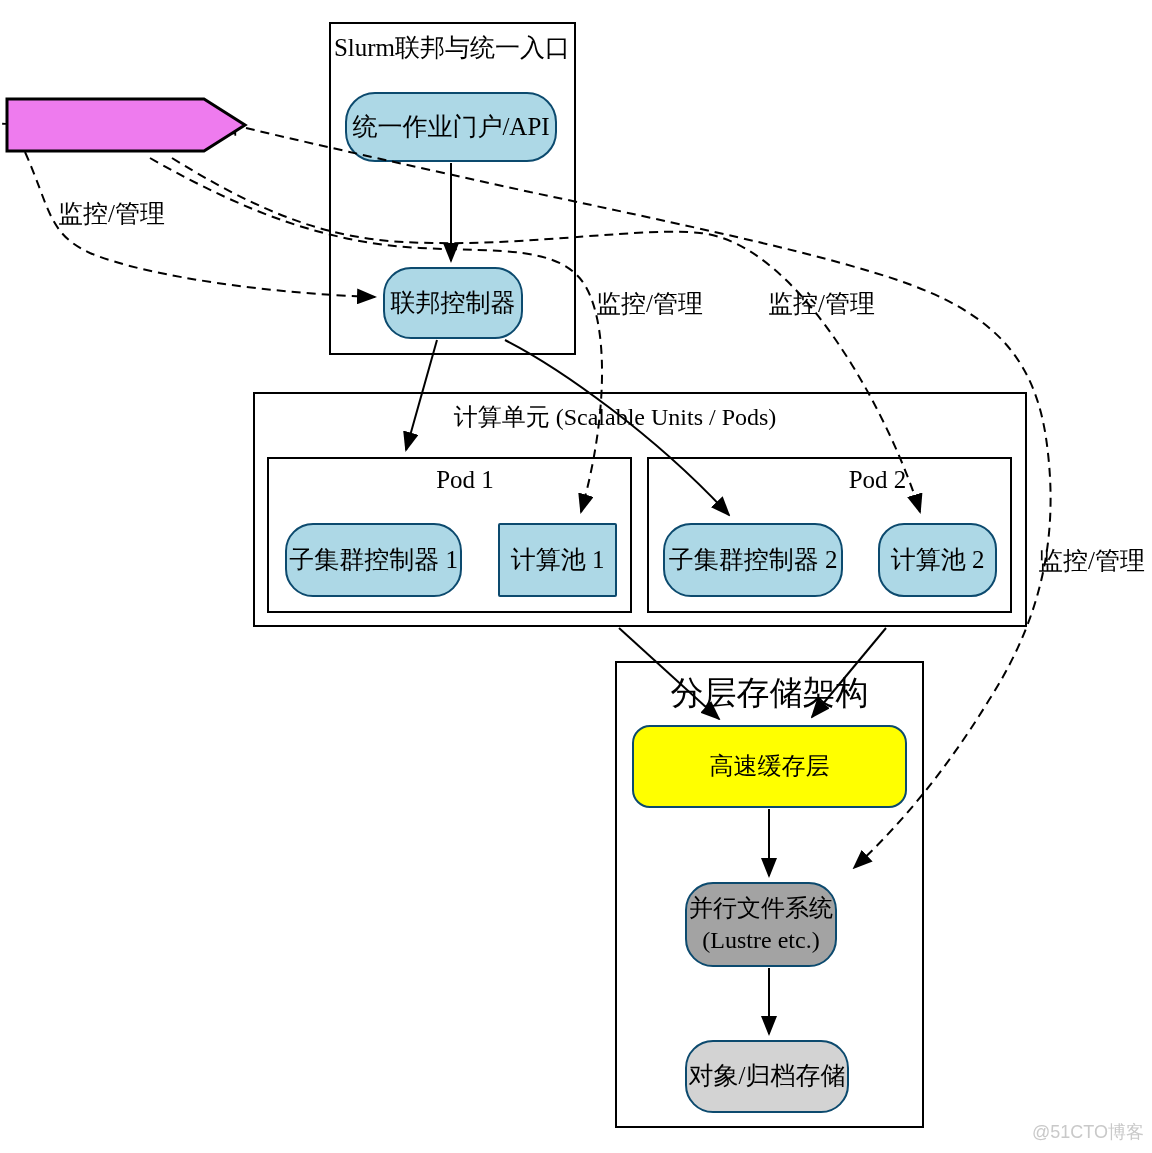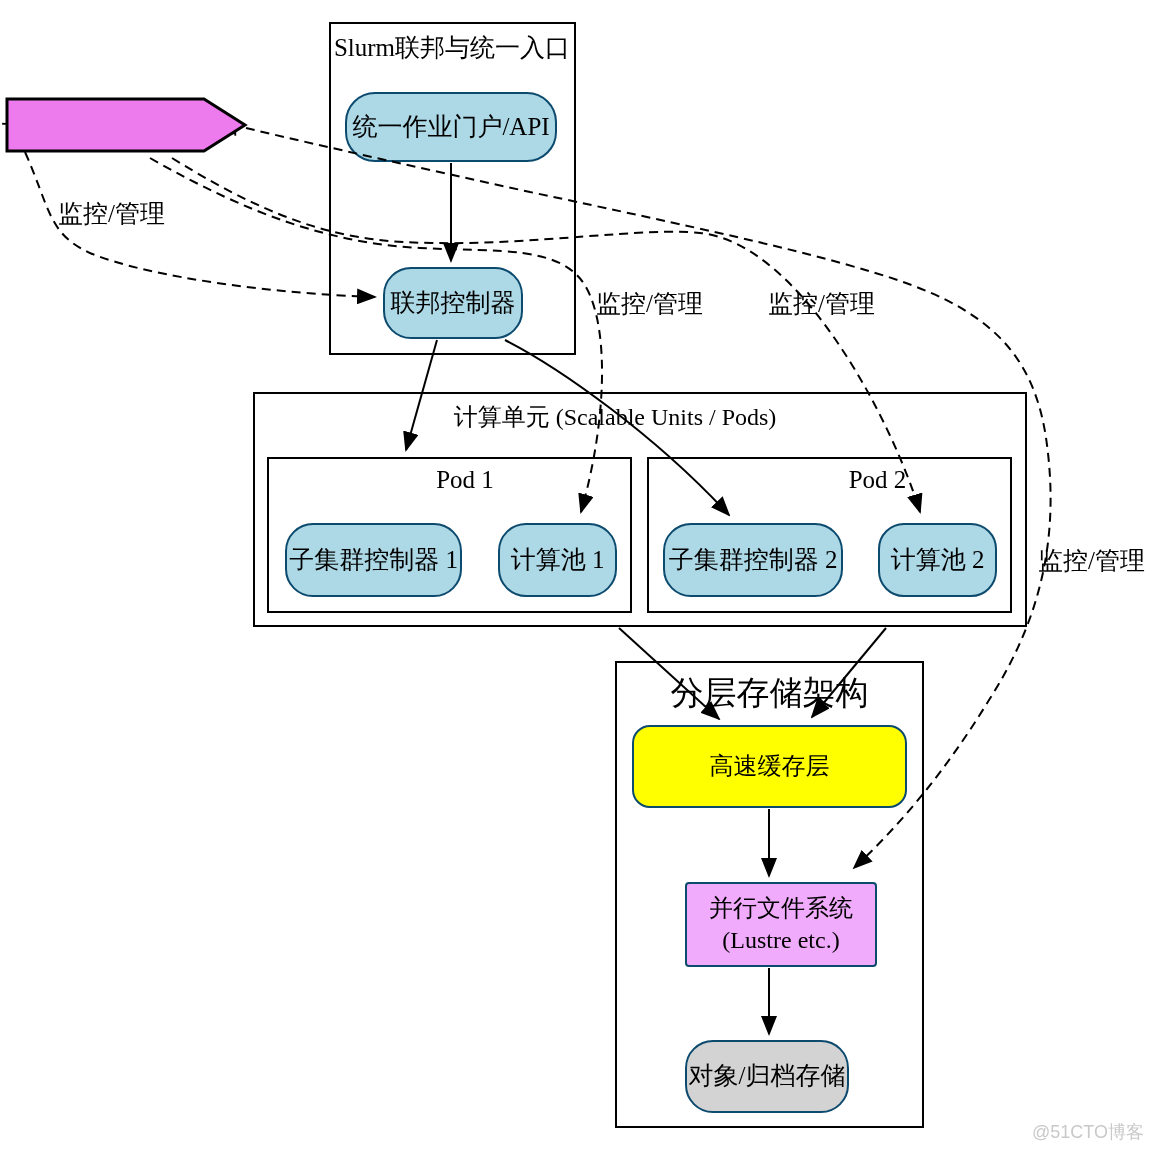--- a/index.html
+++ b/index.html
@@ -30,25 +30,25 @@
   
   #t-slurm   {left:302px;top:31px;width:300px;font-size:25px;}
   #t-compute {left:435px;top:401px;width:360px;font-size:24px;}
   #t-pod1    {left:267px;top:466px;width:396px;font-size:25px;}
   #t-pod2    {left:647px;top:466px;width:365px;font-size:25px;padding-left:48px;}
   #t-storage {left:615px;top:671px;width:309px;font-size:33px;}
   
   #n-portal  {left:345px;top:92px;width:212px;height:70px;border-radius:30px;}
   #n-fed     {left:383px;top:267px;width:140px;height:72px;border-radius:28px;}
   #n-sc1     {left:285px;top:523px;width:177px;height:74px;border-radius:28px;}
-  #n-pool1   {left:498px;top:523px;width:119px;height:74px;border-radius:28px;}
+  #n-pool1   {left:498px;top:523px;width:119px;height:74px;border-radius:2px;}
   #n-sc2     {left:663px;top:523px;width:180px;height:74px;border-radius:28px;}
   #n-pool2   {left:878px;top:523px;width:119px;height:74px;border-radius:26px;}
   #n-cache   {left:632px;top:725px;width:275px;height:83px;background:#FFFF00;border-radius:18px;font-size:24px;}
-  #n-pfs     {left:685px;top:882px;width:192px;height:85px;background:#f0abfc;border-radius:4px;font-size:24px;}
+  #n-pfs     {left:685px;top:882px;width:152px;height:85px;background:#a3a3a3;border-radius:28px;font-size:24px;}
   #n-archive {left:685px;top:1040px;width:164px;height:73px;background:#D3D3D3;border-radius:28px;}
   
   #n-platform-label{
     position:absolute;left:-6px;top:99px;width:254px;height:52px;z-index:2;
     display:flex;align-items:center;justify-content:center;font-size:24px;white-space:nowrap;
   }
   
   #el-1{left:58px;top:197px;}
   #el-2{left:596px;top:287px;}
   #el-3{left:768px;top:287px;}

